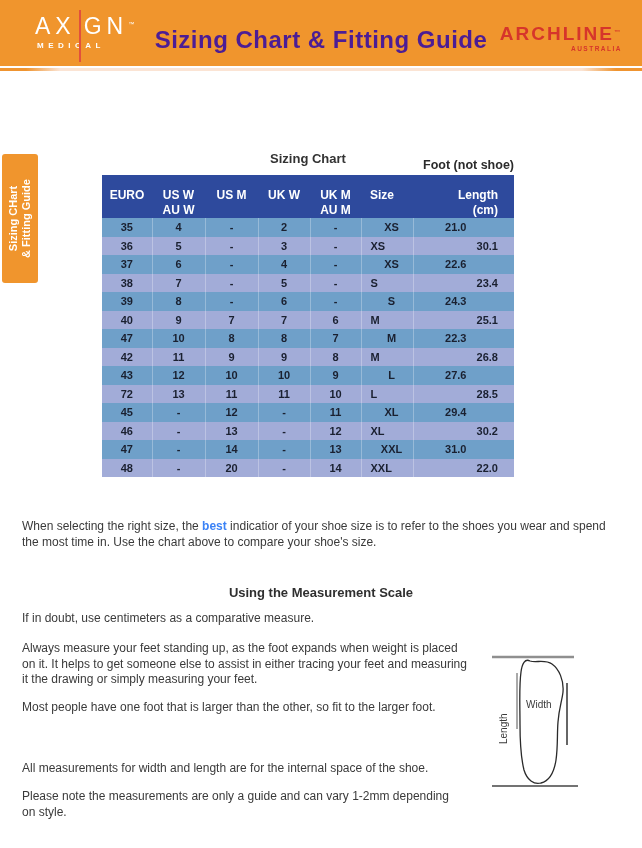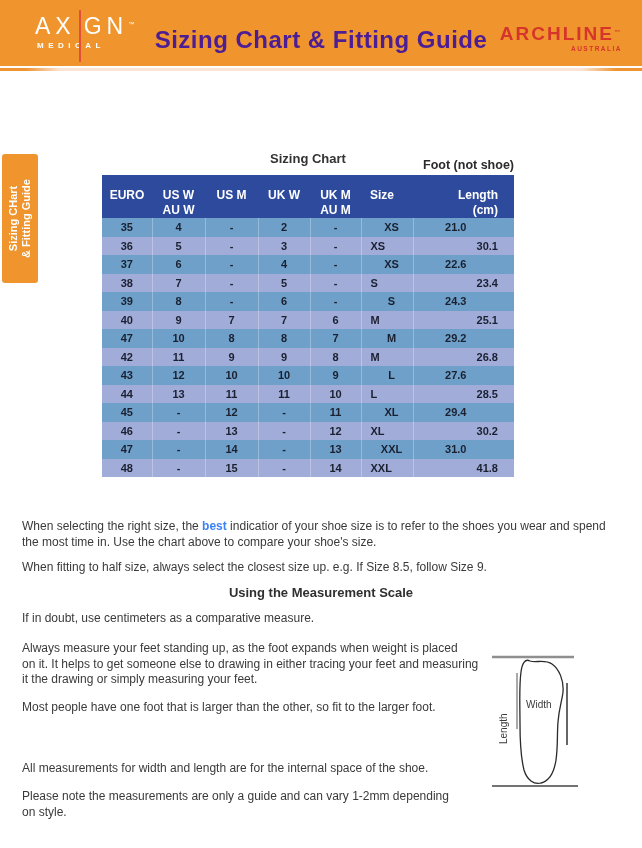--- a/index.html
+++ b/index.html
@@ -220,42 +220,42 @@
           <td class="c5">M</td>
           <td class="c6">25.1</td>
         </tr>
         <tr class="row-odd">
           <td class="c0">47</td>
           <td class="c1">10</td>
           <td class="c2">8</td>
           <td class="c3">8</td>
           <td class="c4">7</td>
           <td class="c5">M</td>
-          <td class="c6">29.2</td>
+          <td class="c6">22.3</td>
         </tr>
         <tr class="row-even">
           <td class="c0">42</td>
           <td class="c1">11</td>
           <td class="c2">9</td>
           <td class="c3">9</td>
           <td class="c4">8</td>
           <td class="c5">M</td>
           <td class="c6">26.8</td>
         </tr>
         <tr class="row-odd">
           <td class="c0">43</td>
           <td class="c1">12</td>
           <td class="c2">10</td>
           <td class="c3">10</td>
           <td class="c4">9</td>
           <td class="c5">L</td>
           <td class="c6">27.6</td>
         </tr>
         <tr class="row-even">
-          <td class="c0">44</td>
+          <td class="c0">72</td>
           <td class="c1">13</td>
           <td class="c2">11</td>
           <td class="c3">11</td>
           <td class="c4">10</td>
           <td class="c5">L</td>
           <td class="c6">28.5</td>
         </tr>
         <tr class="row-odd">
           <td class="c0">45</td>
           <td class="c1">-</td>
@@ -279,39 +279,38 @@
           <td class="c1">-</td>
           <td class="c2">14</td>
           <td class="c3">-</td>
           <td class="c4">13</td>
           <td class="c5">XXL</td>
           <td class="c6">31.0</td>
         </tr>
         <tr class="row-even">
           <td class="c0">48</td>
           <td class="c1">-</td>
-          <td class="c2">15</td>
+          <td class="c2">20</td>
           <td class="c3">-</td>
           <td class="c4">14</td>
           <td class="c5">XXL</td>
-          <td class="c6">41.8</td>
+          <td class="c6">22.0</td>
         </tr>
       </tbody>
   </table>
 
 
   <p class="para" style="top:519px; width:600px"><span>When selecting the right size, the </span><b>best</b><span> indicatior of your shoe size is to refer to the shoes you wear and spend</span><br><span>the most time in. Use the chart above to compare your shoe's size.</span></p>
 
-  <p class="para" style="top:560px; width:600px">When fitting to half size, always select the closest size up. e.g. If Size 8.5, follow Size 9.</p>
 
   <div class="section-heading" style="top:585px">Using the Measurement Scale</div>
 
   <p class="para" style="top:611px; width:600px">If in doubt, use centimeters as a comparative measure.</p>
 
-  <p class="para" style="top:641px; width:470px"><span>Always measure your feet standing up, as the foot expands when weight is placed</span><br><span>on it. It helps to get someone else to drawing in either tracing your feet and measuring</span><br><span>it the drawing or simply measuring your feet.</span></p>
+  <p class="para" style="top:641px; width:470px"><span>Always measure your feet standing up, as the foot expands when weight is placed</span><br><span>on it. It helps to get someone else to assist in either tracing your feet and measuring</span><br><span>it the drawing or simply measuring your feet.</span></p>
 
   <p class="para" style="top:700px; width:470px">Most people have one foot that is larger than the other, so fit to the larger foot.</p>
 
   <p class="para" style="top:761px; width:470px">All measurements for width and length are for the internal space of the shoe.</p>
 
   <p class="para" style="top:789px; width:470px"><span>Please note the measurements are only a guide and can vary 1-2mm depending</span><br><span>on style.</span></p>
 
   <svg id="foot-diagram" viewBox="0 0 100 150">
     <line x1="6" y1="11" x2="88" y2="11" stroke="#8f8f8f" stroke-width="2.5"></line>
     <line x1="6" y1="140" x2="92" y2="140" stroke="#444444" stroke-width="1.5"></line>

